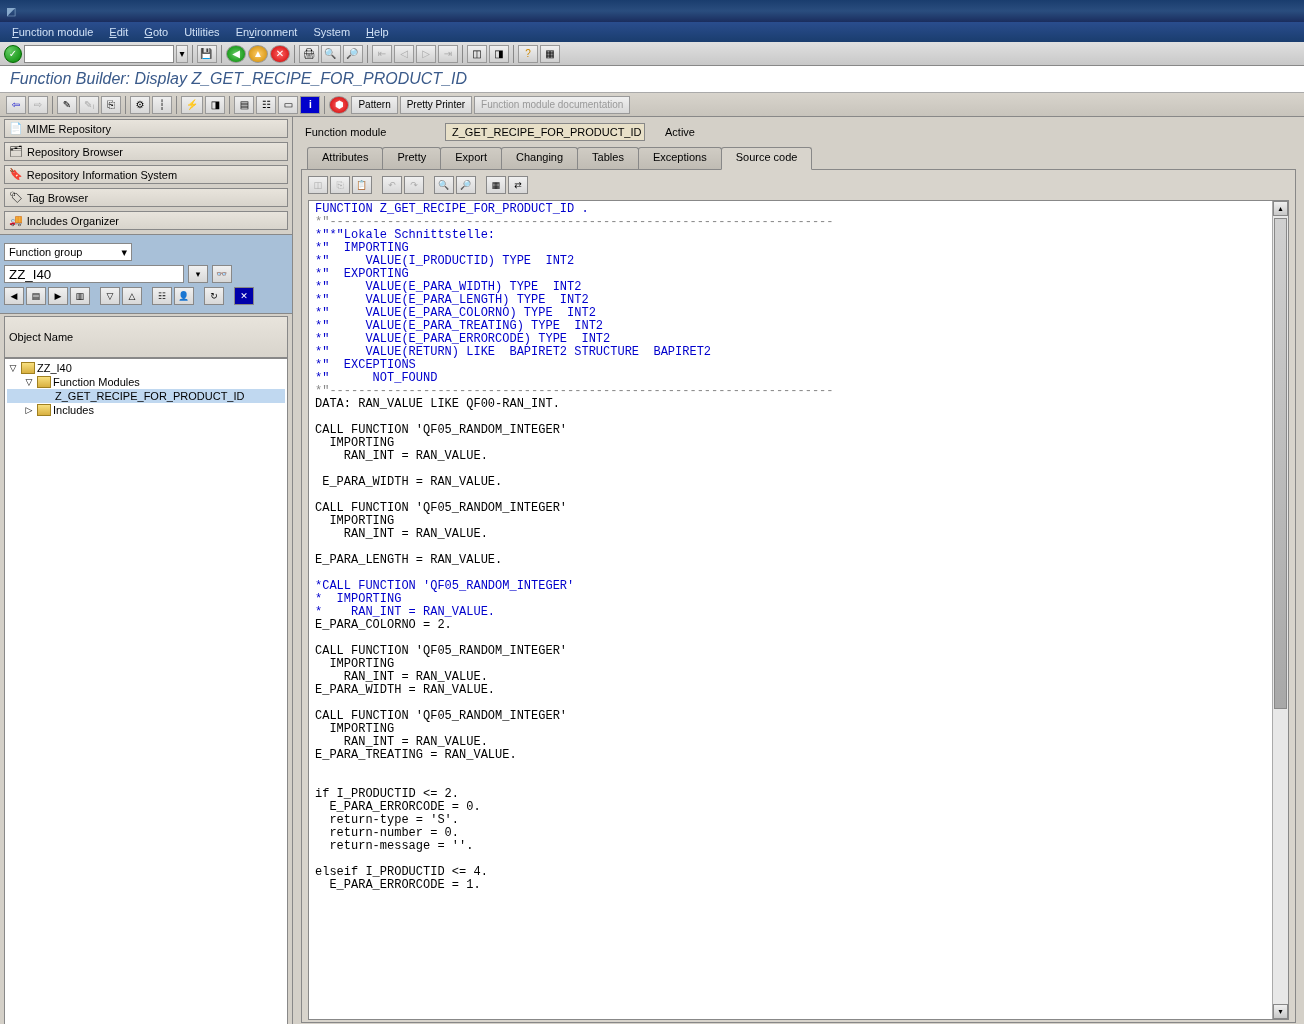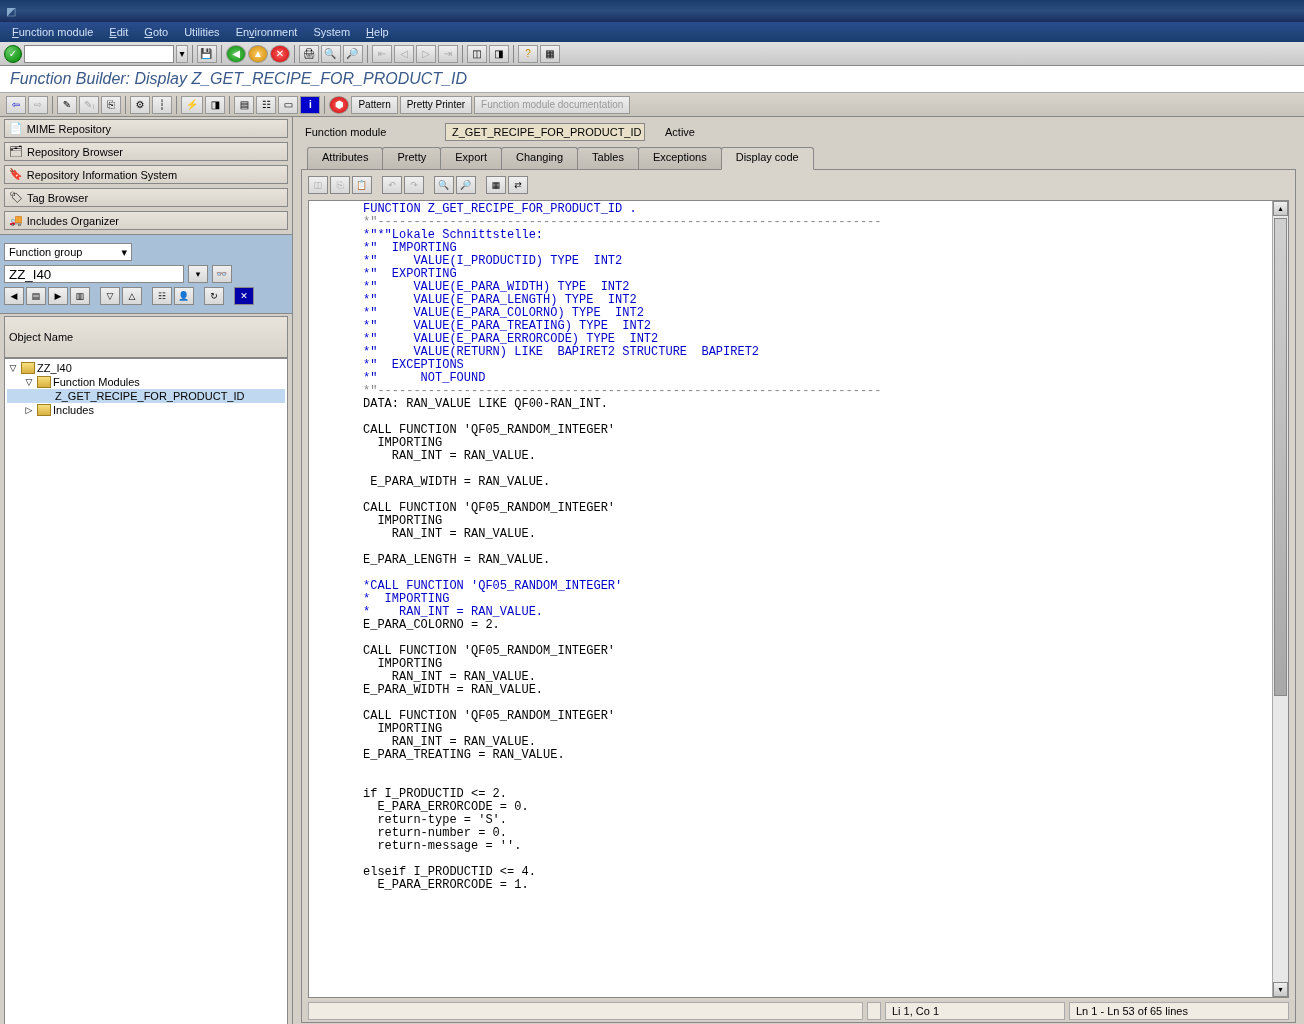--- a/index.html
+++ b/index.html
@@ -37,21 +37,21 @@
 .content { flex: 1; background: #d4d0c8; display: flex; flex-direction: column; overflow: hidden; }
 .fm-header { padding: 6px 12px; display: flex; align-items: center; gap: 20px; }
 .fm-label { width: 120px; }
 .fm-value { background: #e8e0c8; border: 1px solid #888; padding: 2px 6px; width: 200px; height: 18px; display: flex; align-items: center; }
 .tabs { display: flex; padding-left: 14px; position: relative; height: 22px; }
 .tab { padding: 3px 14px; background: linear-gradient(to bottom, #d0ccc4, #c0bcb4); border: 1px solid #888; border-bottom: none; margin-right: -1px; cursor: pointer; border-radius: 3px 3px 0 0; position: relative; font-size: 11px; }
 .tab.active { background: #d8d4cc; z-index: 2; border-bottom: 1px solid #d8d4cc; margin-bottom: -1px; }
 .tab-content { border: 1px solid #888; margin: 0 8px 6px 8px; background: #d8d4cc; flex: 1; display: flex; flex-direction: column; overflow: hidden; }
 .code-toolbar { padding: 6px; display: flex; gap: 2px; }
 .code-area { border: 1px solid #888; margin: 0 6px 2px 6px; background: #fff; flex: 1; position: relative; overflow: hidden; display: flex; }
-.code-text { font-family: 'Courier New', monospace; font-size: 12px; padding: 2px 6px; white-space: pre; line-height: 13px; flex: 1; overflow: hidden; margin-left: 48px; }
+.code-text { font-family: 'Courier New', monospace; font-size: 12px; padding: 2px 6px; white-space: pre; line-height: 13px; flex: 1; overflow: hidden; }
 .code-scroll { width: 16px; background: #e8e8e8; border-left: 1px solid #aaa; position: relative; }
 .scroll-btn { width: 15px; height: 15px; background: linear-gradient(to bottom, #f0f0f0, #c8c8c8); border: 1px solid #888; display: flex; align-items: center; justify-content: center; font-size: 8px; }
 .scroll-btn.bottom { position: absolute; bottom: 0; }
 .scroll-thumb { width: 13px; background: linear-gradient(to bottom, #d0d0d0, #a8a8a8); border: 1px solid #888; margin: 1px; position: absolute; top: 16px; height: 60%; }
 .kw-blue { color: #0000cc; }
 .kw-gray { color: #888; }
 .status-bar { display: flex; padding: 2px 6px; gap: 4px; font-size: 11px; background: #d4d0c8; }
 .status-seg { border: 1px solid #aaa; background: #f0ece4; padding: 2px 6px; flex: 0 0 auto; }
 .status-spacer { flex: 1; border: 1px solid #aaa; background: #f0ece4; }
 </style>
@@ -209,21 +209,21 @@
       <span>Active</span>
     </div>
 
     <div class="tabs">
       <div class="tab">Attributes</div>
       <div class="tab">Pretty</div>
       <div class="tab">Export</div>
       <div class="tab">Changing</div>
       <div class="tab">Tables</div>
       <div class="tab">Exceptions</div>
-      <div class="tab active">Display code</div>
+      <div class="tab active">Source code</div>
     </div>
 
     <div class="tab-content">
       <div class="code-toolbar">
         <div class="sb-mini-btn" style="color:#aaa">◫</div>
         <div class="sb-mini-btn" style="color:#aaa">⎘</div>
         <div class="sb-mini-btn" style="color:#aaa">📋</div>
         <div style="width:6px"></div>
         <div class="sb-mini-btn" style="color:#aaa">↶</div>
         <div class="sb-mini-btn" style="color:#aaa">↷</div>
@@ -237,21 +237,15 @@
 
       <div class="code-area">
         <div class="code-text" id="code-text"><div class="kw-blue">FUNCTION Z_GET_RECIPE_FOR_PRODUCT_ID .</div><div class="kw-gray">*"----------------------------------------------------------------------</div><div class="kw-blue">*"*"Lokale Schnittstelle:</div><div class="kw-blue">*"  IMPORTING</div><div class="kw-blue">*"     VALUE(I_PRODUCTID) TYPE  INT2</div><div class="kw-blue">*"  EXPORTING</div><div class="kw-blue">*"     VALUE(E_PARA_WIDTH) TYPE  INT2</div><div class="kw-blue">*"     VALUE(E_PARA_LENGTH) TYPE  INT2</div><div class="kw-blue">*"     VALUE(E_PARA_COLORNO) TYPE  INT2</div><div class="kw-blue">*"     VALUE(E_PARA_TREATING) TYPE  INT2</div><div class="kw-blue">*"     VALUE(E_PARA_ERRORCODE) TYPE  INT2</div><div class="kw-blue">*"     VALUE(RETURN) LIKE  BAPIRET2 STRUCTURE  BAPIRET2</div><div class="kw-blue">*"  EXCEPTIONS</div><div class="kw-blue">*"      NOT_FOUND</div><div class="kw-gray">*"----------------------------------------------------------------------</div><div>DATA: RAN_VALUE LIKE QF00-RAN_INT.</div><div>&nbsp;</div><div>CALL FUNCTION 'QF05_RANDOM_INTEGER'</div><div>  IMPORTING</div><div>    RAN_INT = RAN_VALUE.</div><div>&nbsp;</div><div> E_PARA_WIDTH = RAN_VALUE.</div><div>&nbsp;</div><div>CALL FUNCTION 'QF05_RANDOM_INTEGER'</div><div>  IMPORTING</div><div>    RAN_INT = RAN_VALUE.</div><div>&nbsp;</div><div>E_PARA_LENGTH = RAN_VALUE.</div><div>&nbsp;</div><div class="kw-blue">*CALL FUNCTION 'QF05_RANDOM_INTEGER'</div><div class="kw-blue">*  IMPORTING</div><div class="kw-blue">*    RAN_INT = RAN_VALUE.</div><div>E_PARA_COLORNO = 2.</div><div>&nbsp;</div><div>CALL FUNCTION 'QF05_RANDOM_INTEGER'</div><div>  IMPORTING</div><div>    RAN_INT = RAN_VALUE.</div><div>E_PARA_WIDTH = RAN_VALUE.</div><div>&nbsp;</div><div>CALL FUNCTION 'QF05_RANDOM_INTEGER'</div><div>  IMPORTING</div><div>    RAN_INT = RAN_VALUE.</div><div>E_PARA_TREATING = RAN_VALUE.</div><div>&nbsp;</div><div>&nbsp;</div><div>if I_PRODUCTID &lt;= 2.</div><div>  E_PARA_ERRORCODE = 0.</div><div>  return-type = 'S'.</div><div>  return-number = 0.</div><div>  return-message = ''.</div><div>&nbsp;</div><div>elseif I_PRODUCTID &lt;= 4.</div><div>  E_PARA_ERRORCODE = 1.</div></div>
         <div class="code-scroll">
           <div class="scroll-btn">▴</div>
           <div class="scroll-thumb"></div>
           <div class="scroll-btn bottom">▾</div>
         </div>
       </div>
 
-      <div class="status-bar">
-        <div class="status-spacer"></div>
-        <div class="status-seg" style="width:12px"></div>
-        <div class="status-seg" style="width:180px">Li 1, Co 1</div>
-        <div class="status-seg" style="width:220px">Ln 1 - Ln 53 of 65 lines</div>
-      </div>
     </div>
   </div>
 </div>
 
 </body></html>

